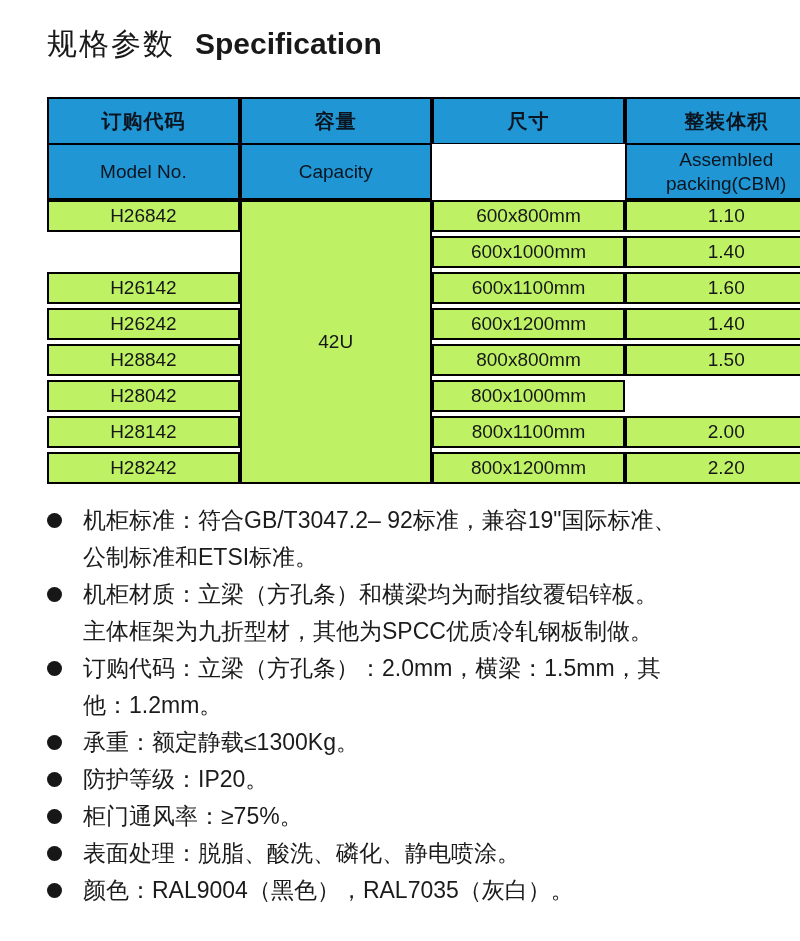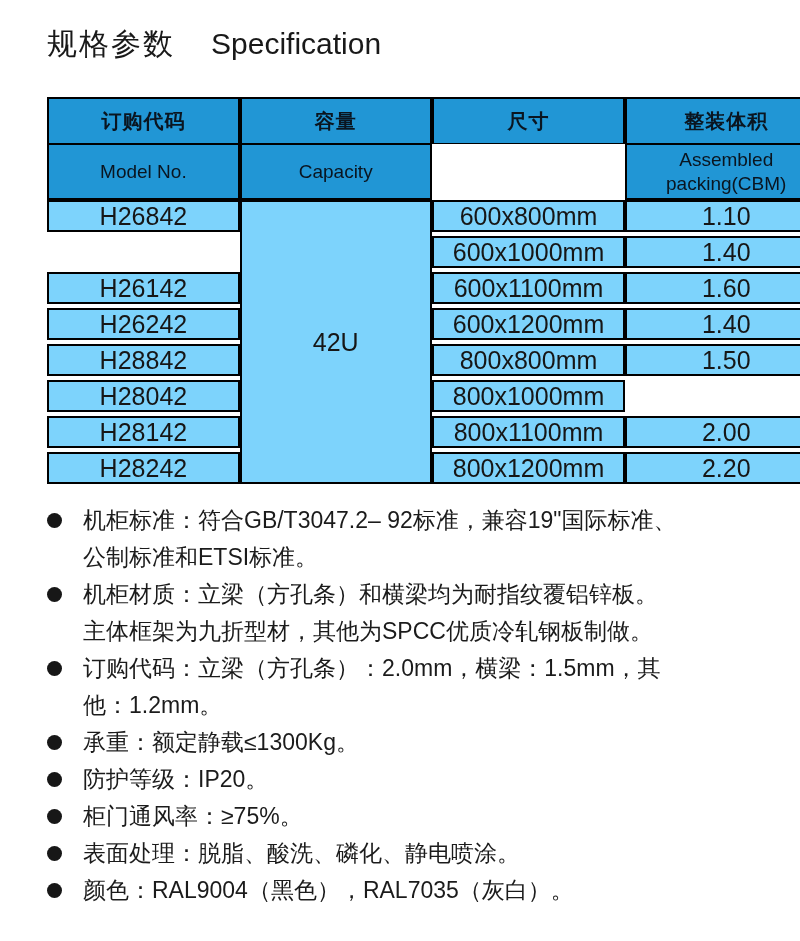--- a/index.html
+++ b/index.html
@@ -6,23 +6,23 @@
   html, body { background: #ffffff; }
   body {
     width: 800px; height: 941px;
     font-family: "Liberation Sans", "DejaVu Sans", sans-serif;
     color: #1b1b1b;
     overflow: hidden;
   }
   .page { padding: 24px 30px 0 47px; }
 
   
-  .title { display: flex; align-items: baseline; gap: 36px; font-size: 30px; color: #191919; }
+  .title { display: flex; align-items: baseline; gap: 20px; font-size: 30px; color: #191919; }
   .title .cn { letter-spacing: 2px; font-weight: 500; }
-  .title .en { font-weight: 400; }
+  .title .en { font-weight: 700; }
 
   
   .spec-table {
     margin-top: 32px;
     width: 780px;
     display: grid;
     grid-template-columns: 177fr 176fr 178fr 185fr;
     grid-template-rows: 47px 56px repeat(8, 36px);
   }
   .cell {
@@ -36,22 +36,22 @@
     letter-spacing: 1px;
     border-bottom-width: 1px;
   }
   .th-en {
     background: #2196D5;
     font-size: 19px; font-weight: 400; color: #0a1520;
     line-height: 1.25;
     border-top-width: 1px;
   }
   .td {
-    background: #7dd3fc;
-    font-size: 25px; color: #161616;
+    background: #bef264;
+    font-size: 19px; color: #161616;
     margin-bottom: 4px;
   }
 
   
   .features { margin-top: 14px; width: 726px; list-style: none; }
   .features li {
     display: flex; align-items: flex-start;
     font-size: 23px; line-height: 37px; color: #1b1b1b;
   }
   .dot {

